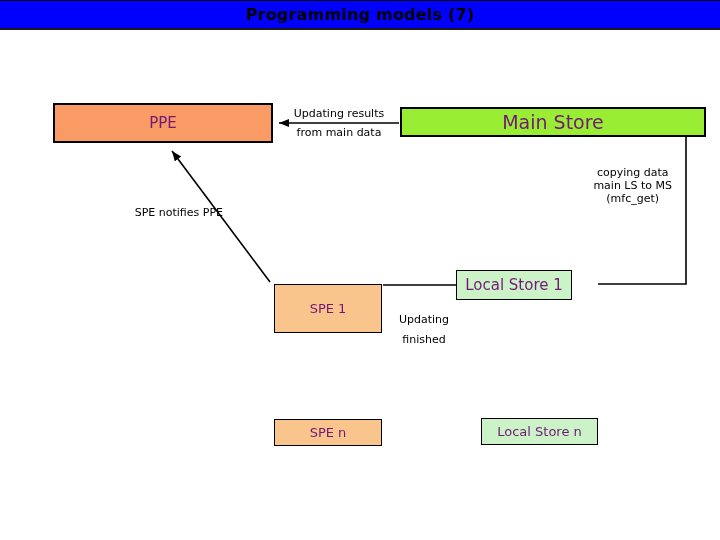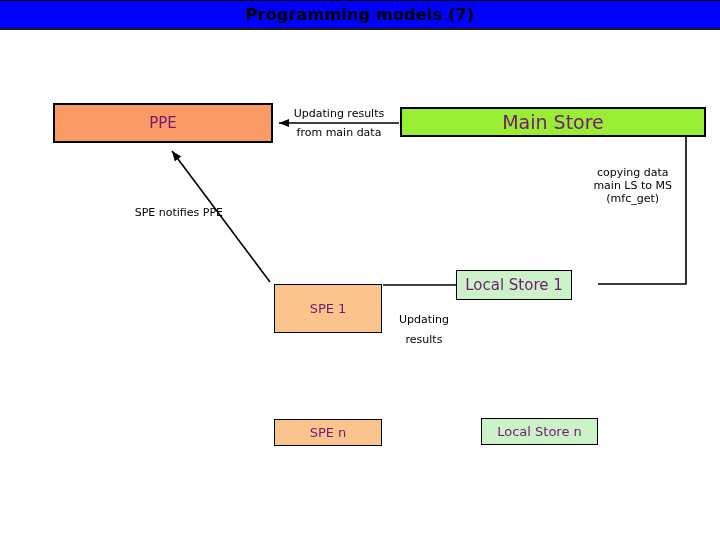--- a/index.html
+++ b/index.html
@@ -162,16 +162,16 @@
     <div>main LS to MS</div>
     <div class="italic">(mfc_get)</div>
   </div>
 
   <div class="note note-notify">
     <div>SPE notifies PPE</div>
   </div>
 
   <div class="note note-updating">
     <div>Updating</div>
-    <div class="l2">results</div>
+    <div class="l2">finished</div>
   </div>
 
 </div>
 
 </body></html>

